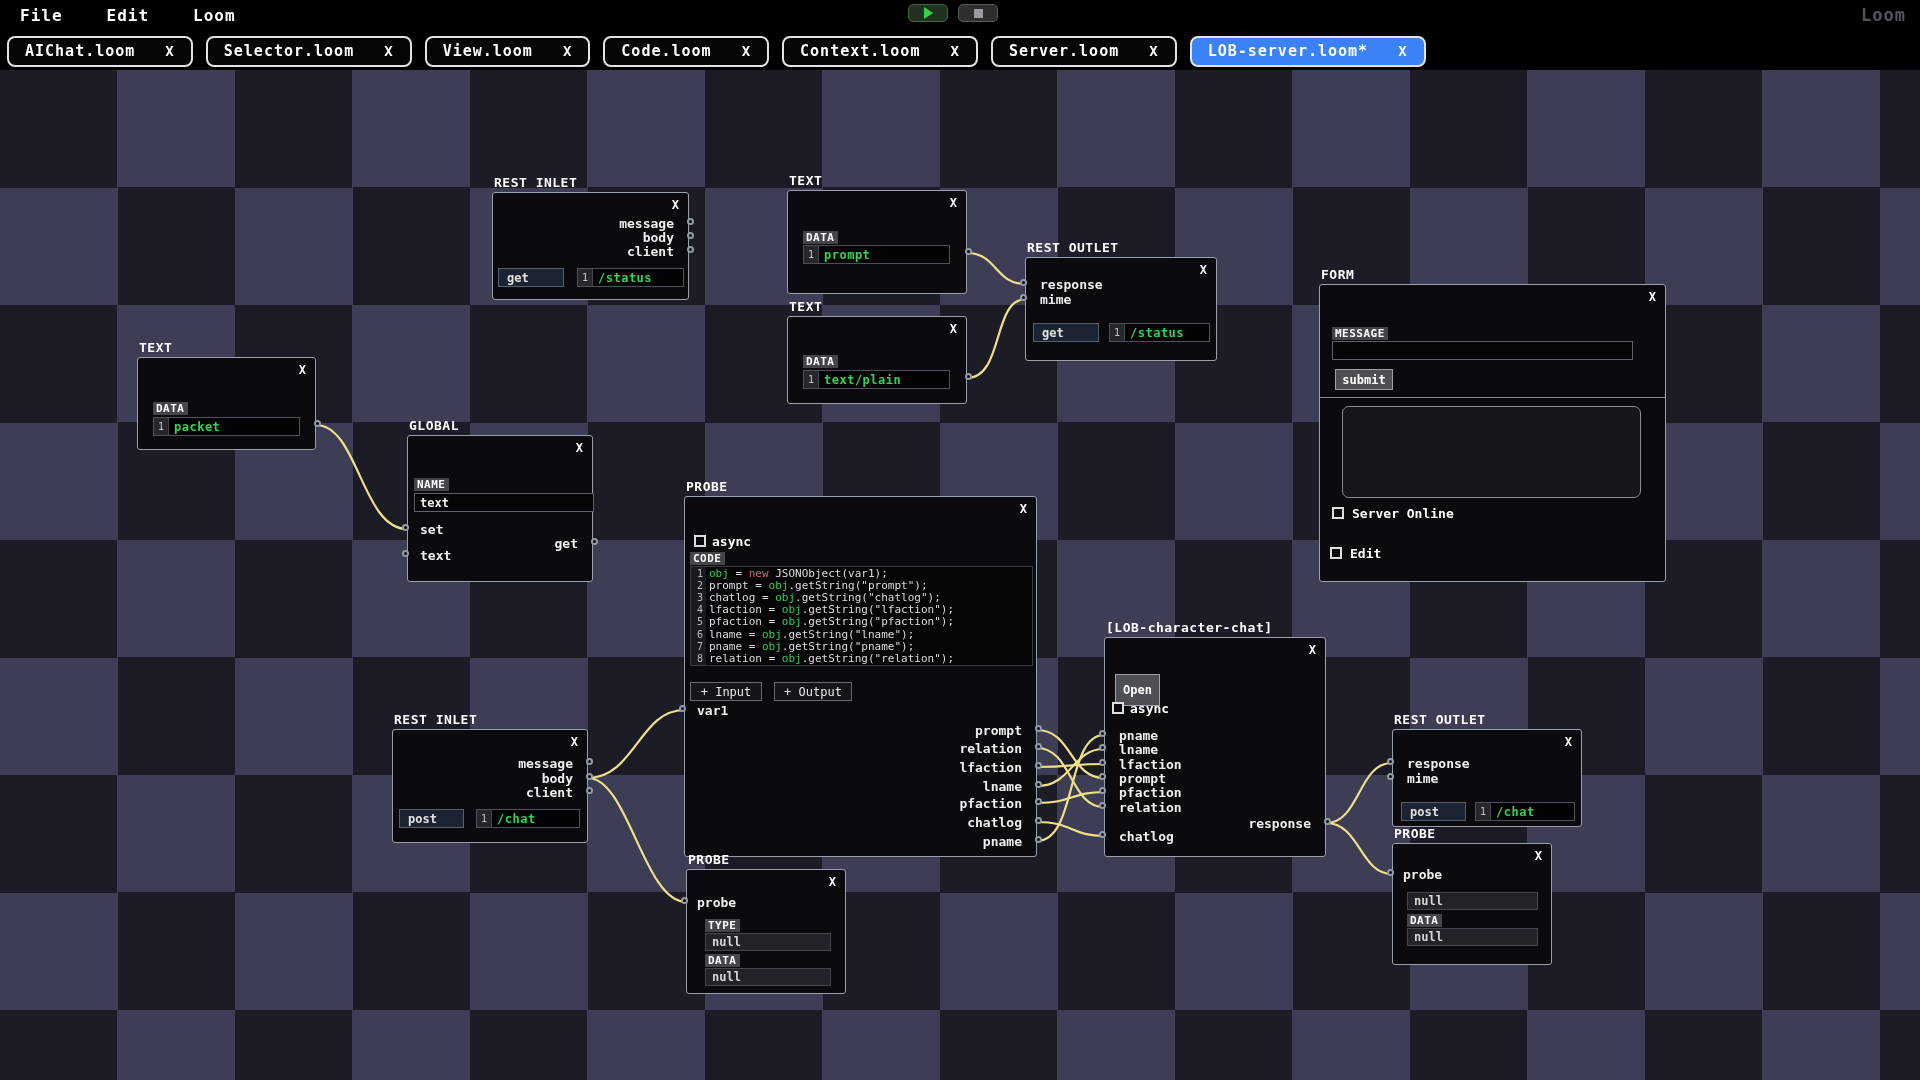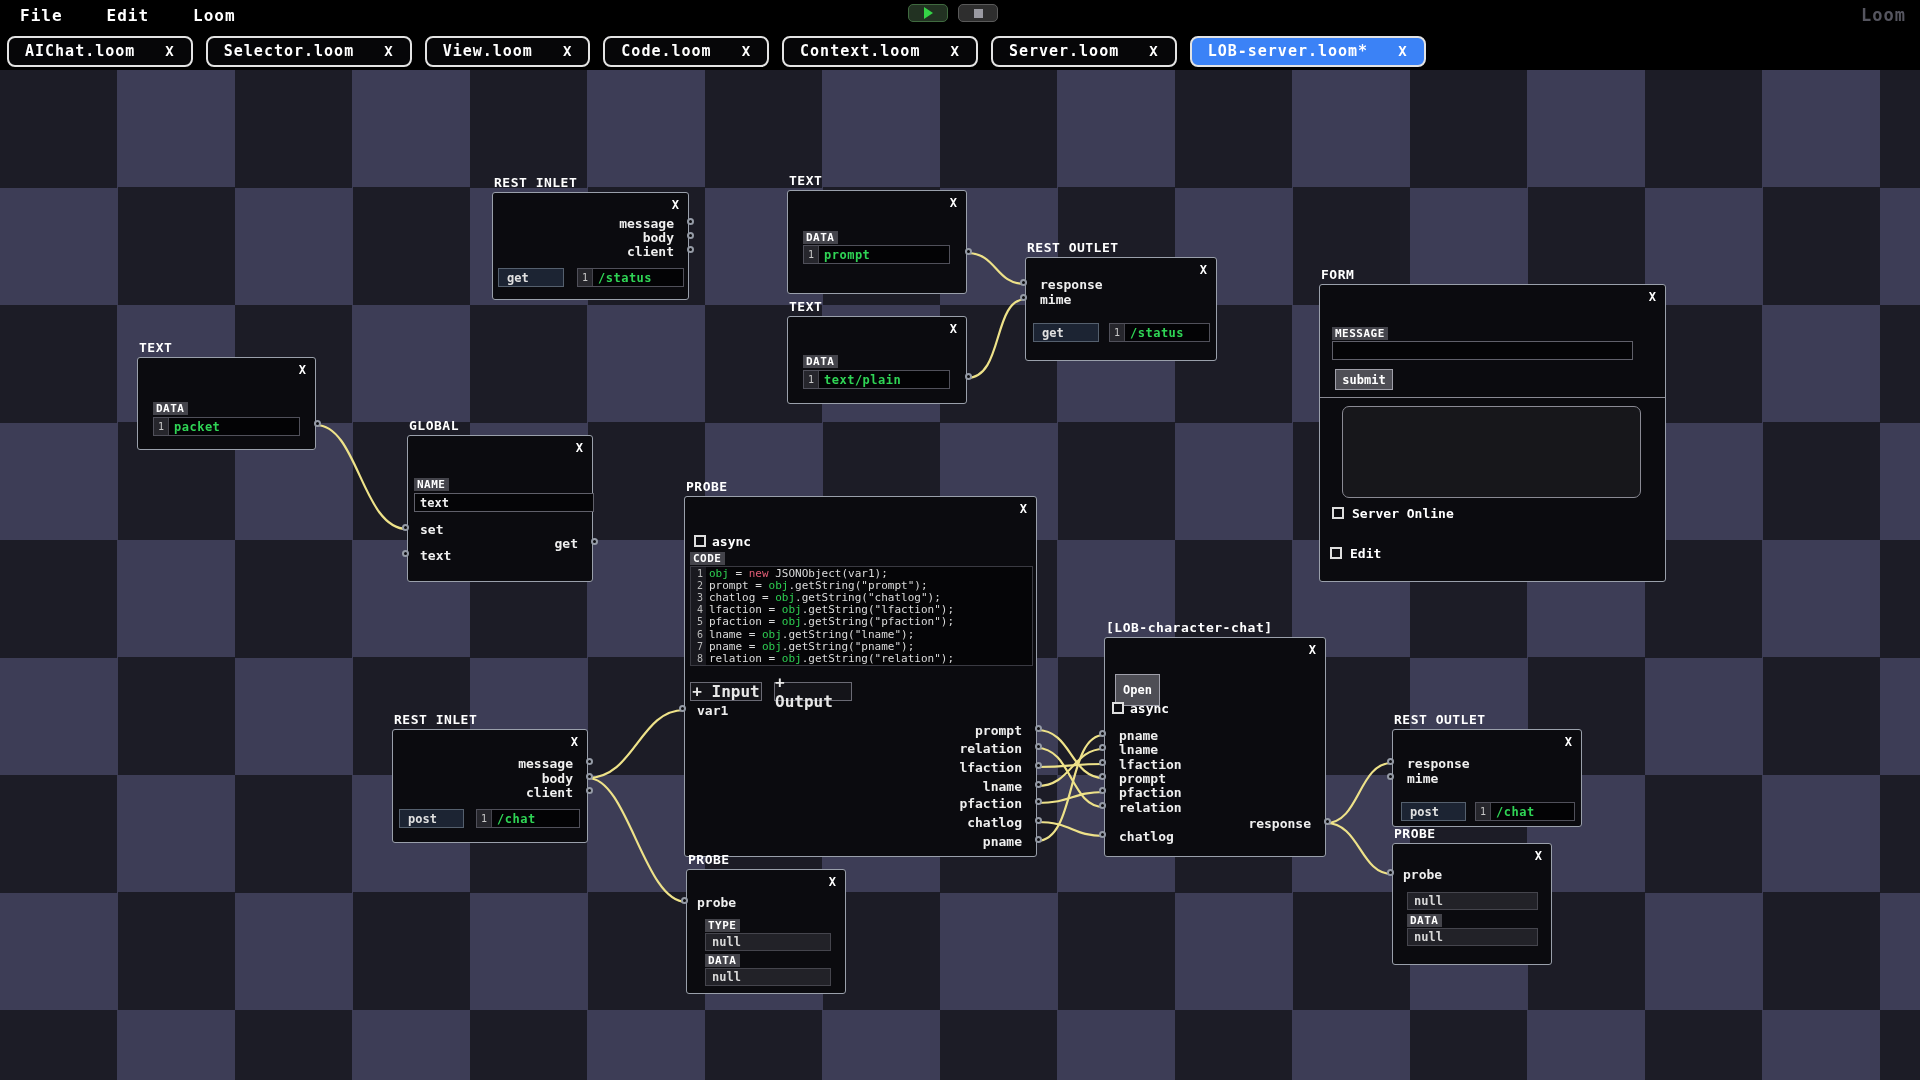--- a/index.html
+++ b/index.html
@@ -33,21 +33,21 @@
   .close { position:absolute; top:5px; right:9px; font-size:12px; font-weight:bold; color:#fff; }
   .chip { position:absolute; background:#44444b; color:#fff; font-size:11px; font-weight:bold; padding:1px 3px; letter-spacing:0.5px; line-height:11px; }
   .plabel { position:absolute; font-size:13px; font-weight:bold; color:#efefef; white-space:nowrap; }
   .port { position:absolute; width:7px; height:7px; border:2px solid #959ba6; background:#0c0c10; border-radius:50%; z-index:12; }
   .port.pl { left:-6px; } .port.pr { right:-6px; }
   .rfield { position:absolute; height:19px; display:flex; background:#030305; border:1px solid #50505a; align-items:stretch; }
   .lineno { width:15px; background:#26262c; color:#c8c8c8; font-size:10px; display:flex; align-items:center; justify-content:center; border-right:1px solid #45454d; }
   .rval { color:#2fd455; font-weight:bold; font-size:12px; padding:0 5px; display:flex; align-items:center; letter-spacing:0.5px; }
   .mbtn { position:absolute; height:19px; background:#1c2433; border:1px solid #55606e; color:#e0e0e0; font-size:12px; font-weight:bold; display:flex; align-items:center; padding-left:8px; }
   .gbtn { position:absolute; background:#4e4e55; border:1px solid #a0a0aa; color:#fff; font-size:12px; font-weight:bold; display:flex; align-items:center; justify-content:center; }
-  .abtn { position:absolute; height:19px; background:#141419; border:1px solid #6a6a74; color:#e8e8e8; font-size:16px; font-weight:bold; display:flex; align-items:center; justify-content:center; }
+  .abtn { position:absolute; height:19px; background:#141419; border:1px solid #6a6a74; color:#e8e8e8; font-size:12px; font-weight:normal; display:flex; align-items:center; justify-content:center; }
   .nfield { position:absolute; height:19px; background:#050507; border:1px solid #60606a; color:#f0f0f0; font-size:12px; font-weight:bold; display:flex; align-items:center; padding:0 5px; }
   .pfield { position:absolute; height:18px; background:#222228; border:1px solid #45454d; color:#d8d8d8; font-size:12px; font-weight:bold; display:flex; align-items:center; padding:0 6px; }
   .cb { position:absolute; width:12px; height:12px; border:2px solid #dedede; background:#0b0b0f; }
   .cblabel { position:absolute; font-size:13px; font-weight:bold; color:#fff; white-space:nowrap; }
   .codewrap { position:absolute; background:#050507; border:1px solid #3a3a42; overflow:hidden; }
   .codeline { display:flex; height:12.2px; align-items:center; }
   .cnum { width:15px; color:#bcbcbc; font-size:10px; text-align:right; padding-right:3px; background:#19191f; align-self:stretch; display:flex; align-items:center; justify-content:flex-end; }
   .ctext { font-size:11px; color:#dcdcdc; white-space:pre; padding-left:3px; }
   .kw { color:#e05d75; } .var { color:#2ed052; }
   .hr { position:absolute; left:0; width:100%; height:1px; background:#8a8a94; }

